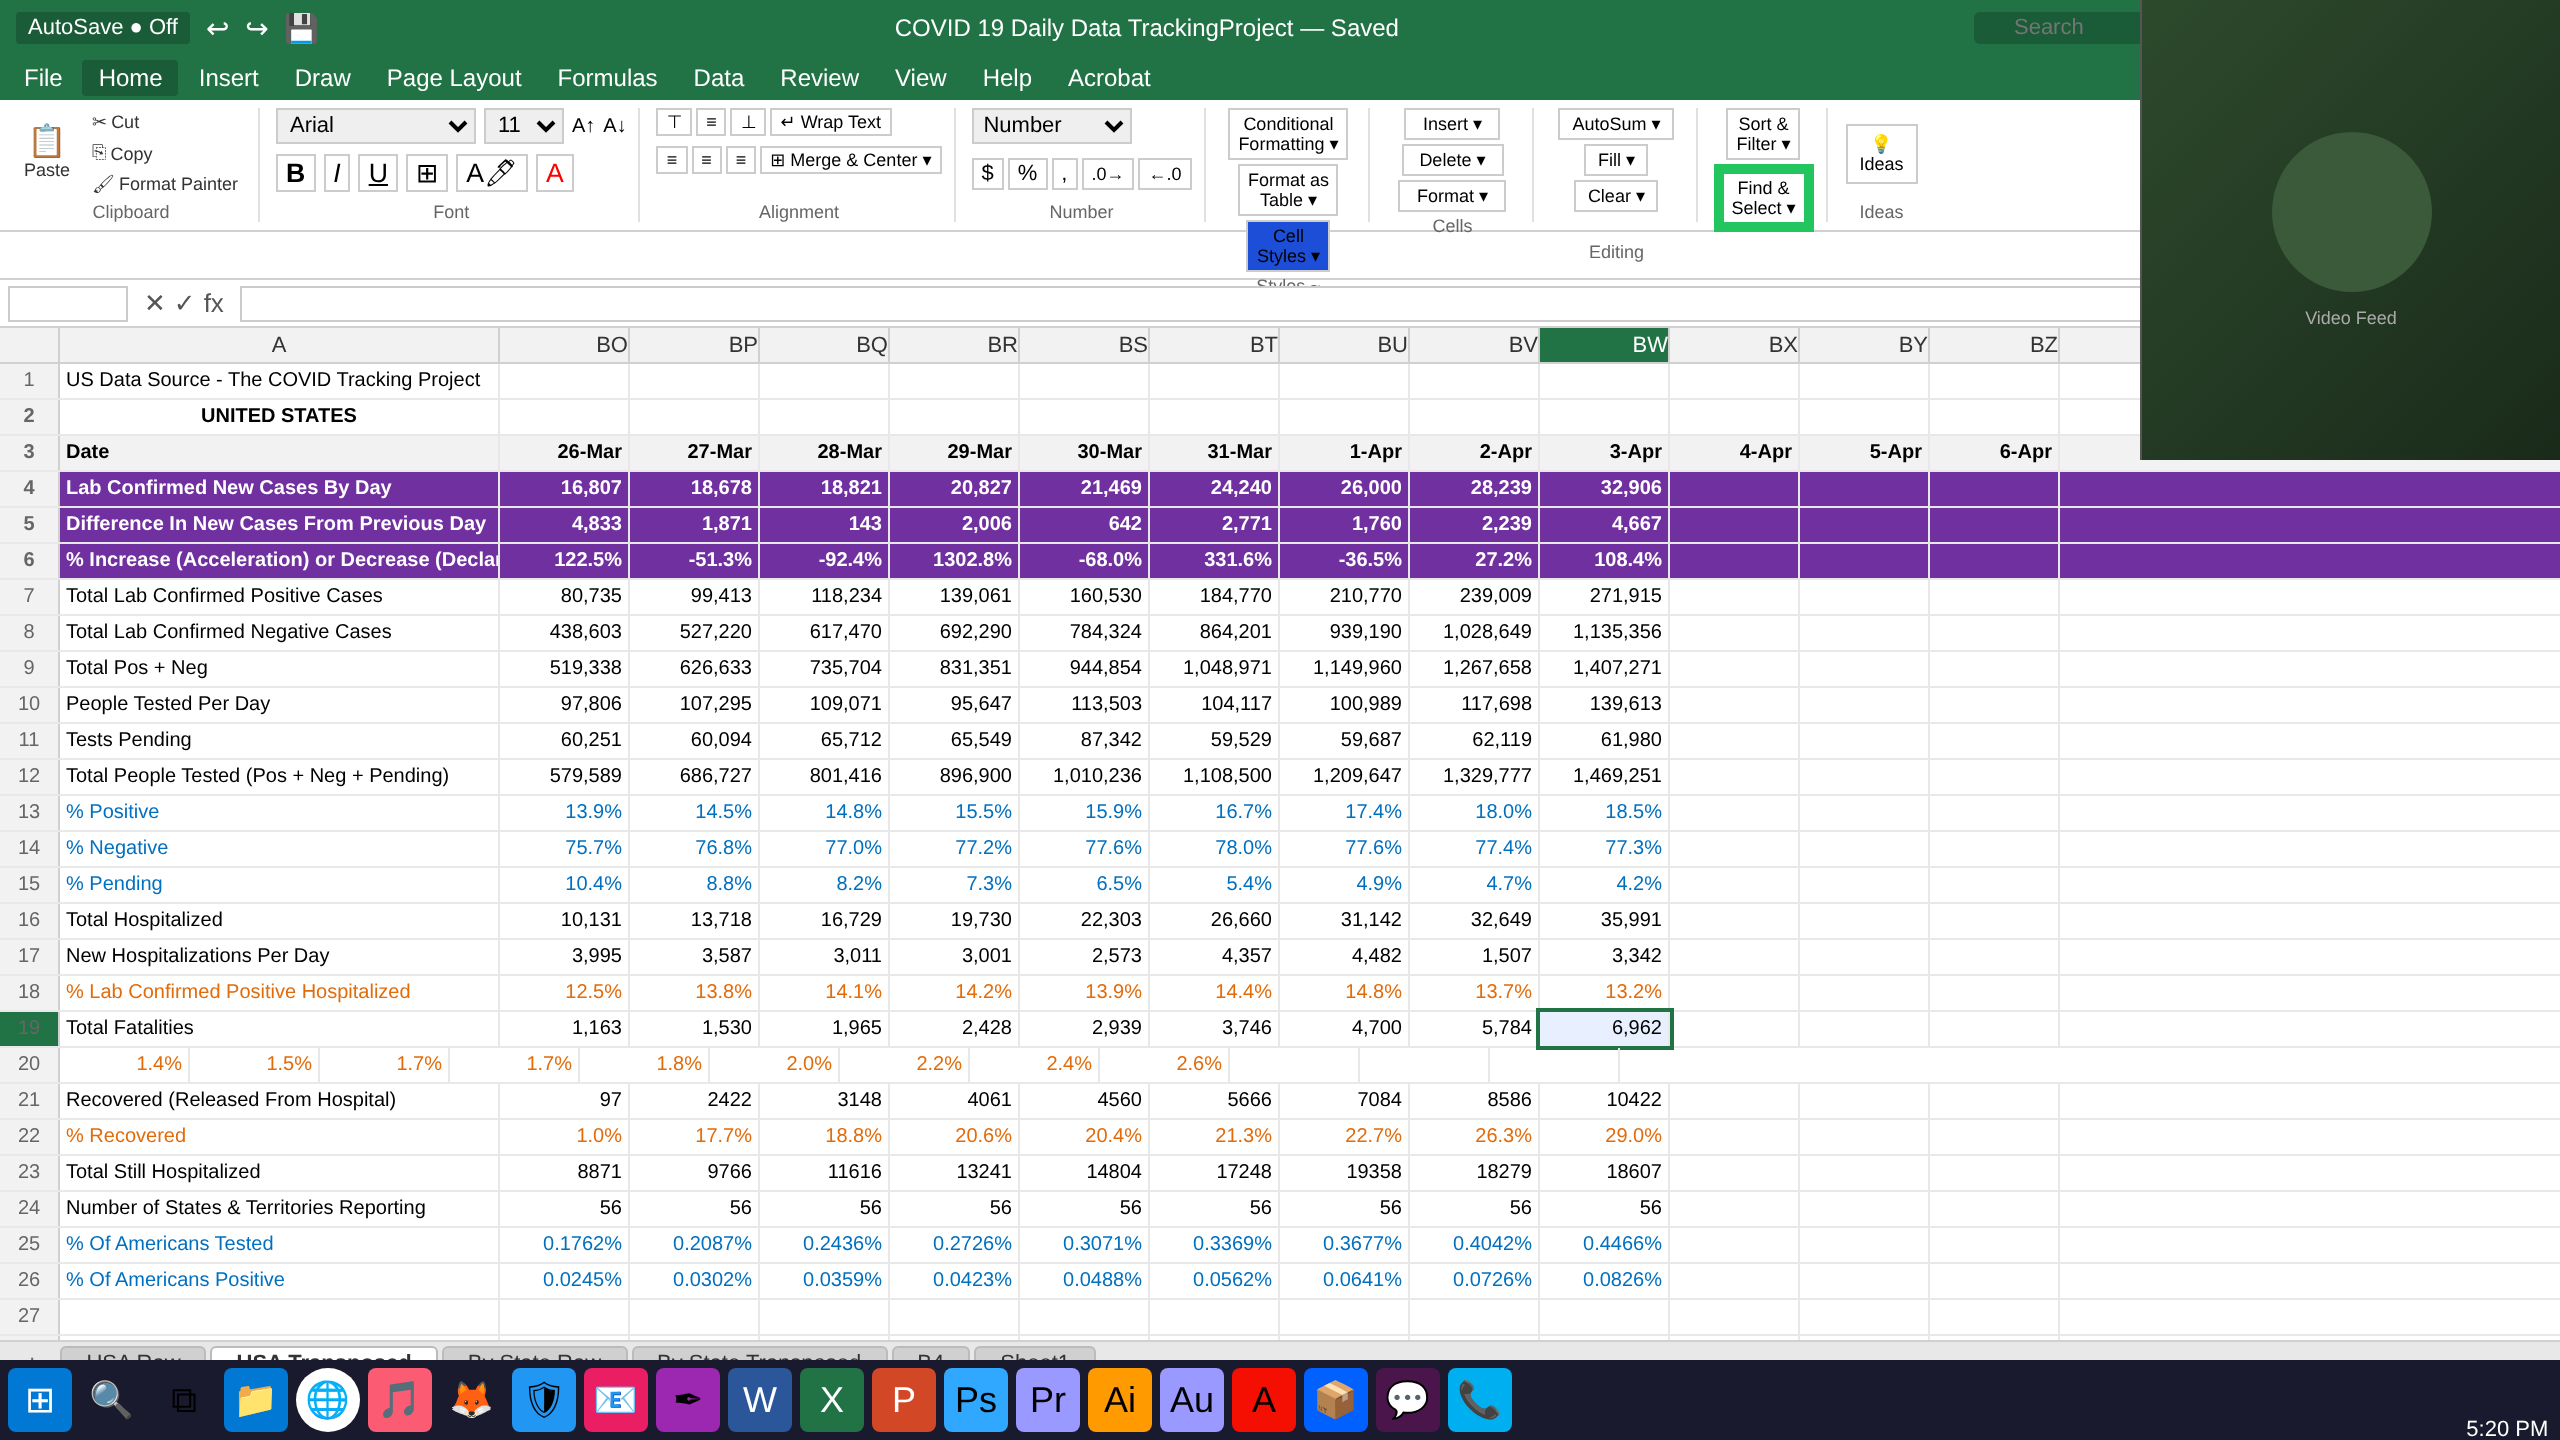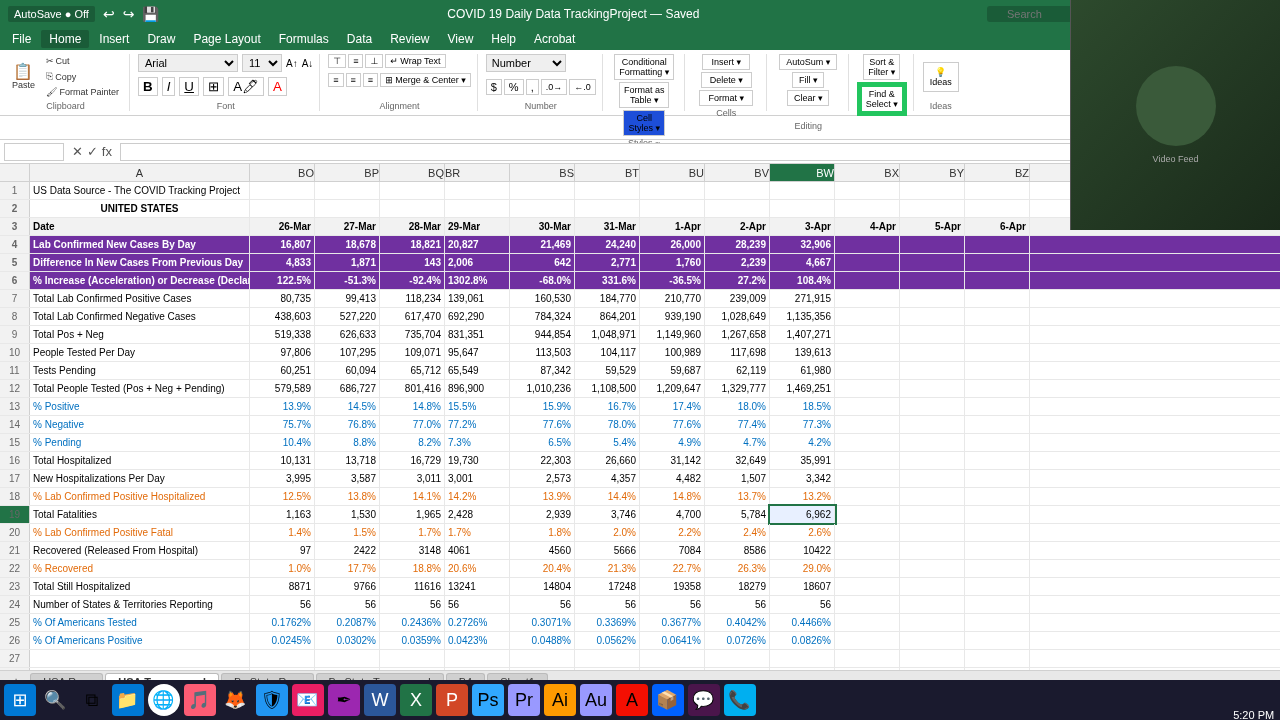--- a/index.html
+++ b/index.html
@@ -194,21 +194,21 @@
       line-height: 18px;
       font-size: 10px;
       overflow: hidden;
       white-space: nowrap;
       flex-shrink: 0;
     }
     .cell-a { width: 220px; }
     .cell-bo { width: 65px; text-align: right; }
     .cell-bp { width: 65px; text-align: right; }
     .cell-bq { width: 65px; text-align: right; }
-    .cell-br { width: 65px; text-align: left; }
+    .cell-br { width: 65px; text-align: right; }
     .cell-bs { width: 65px; text-align: right; }
     .cell-bt { width: 65px; text-align: right; }
     .cell-bu { width: 65px; text-align: right; }
     .cell-bv { width: 65px; text-align: right; }
     .cell-bw { width: 65px; text-align: right; }
     .cell-bx { width: 65px; text-align: right; }
     .cell-by { width: 65px; text-align: right; }
     .cell-bz { width: 65px; text-align: right; }
 
     
@@ -767,21 +767,20 @@
         <div class="cell cell-bt">3,746</div>
         <div class="cell cell-bu">4,700</div>
         <div class="cell cell-bv">5,784</div>
         <div class="cell cell-bw" style="background: rgb(232, 240, 255); outline: rgb(33, 115, 70) solid 2px; color: rgb(0, 0, 0);">6,962</div>
         <div class="cell cell-bx"></div>
         <div class="cell cell-by"></div>
         <div class="cell cell-bz"></div>
       </div>
       <div class="sheet-row" style="color: rgb(226, 107, 10);">
         <div class="row-num">20</div>
-        <div class="cell cell-a">% Lab Confirmed Positive Fatal</div>
         <div class="cell cell-bo">1.4%</div>
         <div class="cell cell-bp">1.5%</div>
         <div class="cell cell-bq">1.7%</div>
         <div class="cell cell-br">1.7%</div>
         <div class="cell cell-bs">1.8%</div>
         <div class="cell cell-bt">2.0%</div>
         <div class="cell cell-bu">2.2%</div>
         <div class="cell cell-bv">2.4%</div>
         <div class="cell cell-bw">2.6%</div>
         <div class="cell cell-bx"></div>

